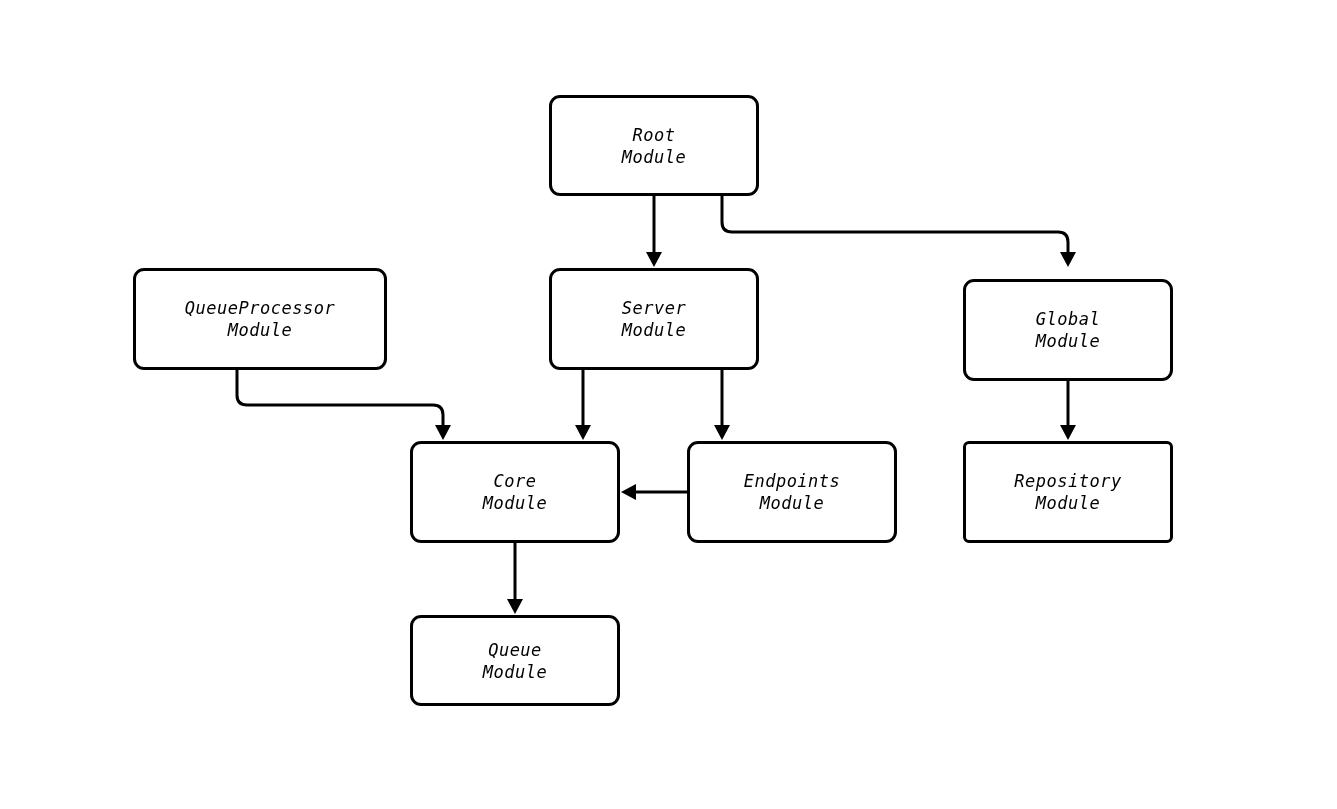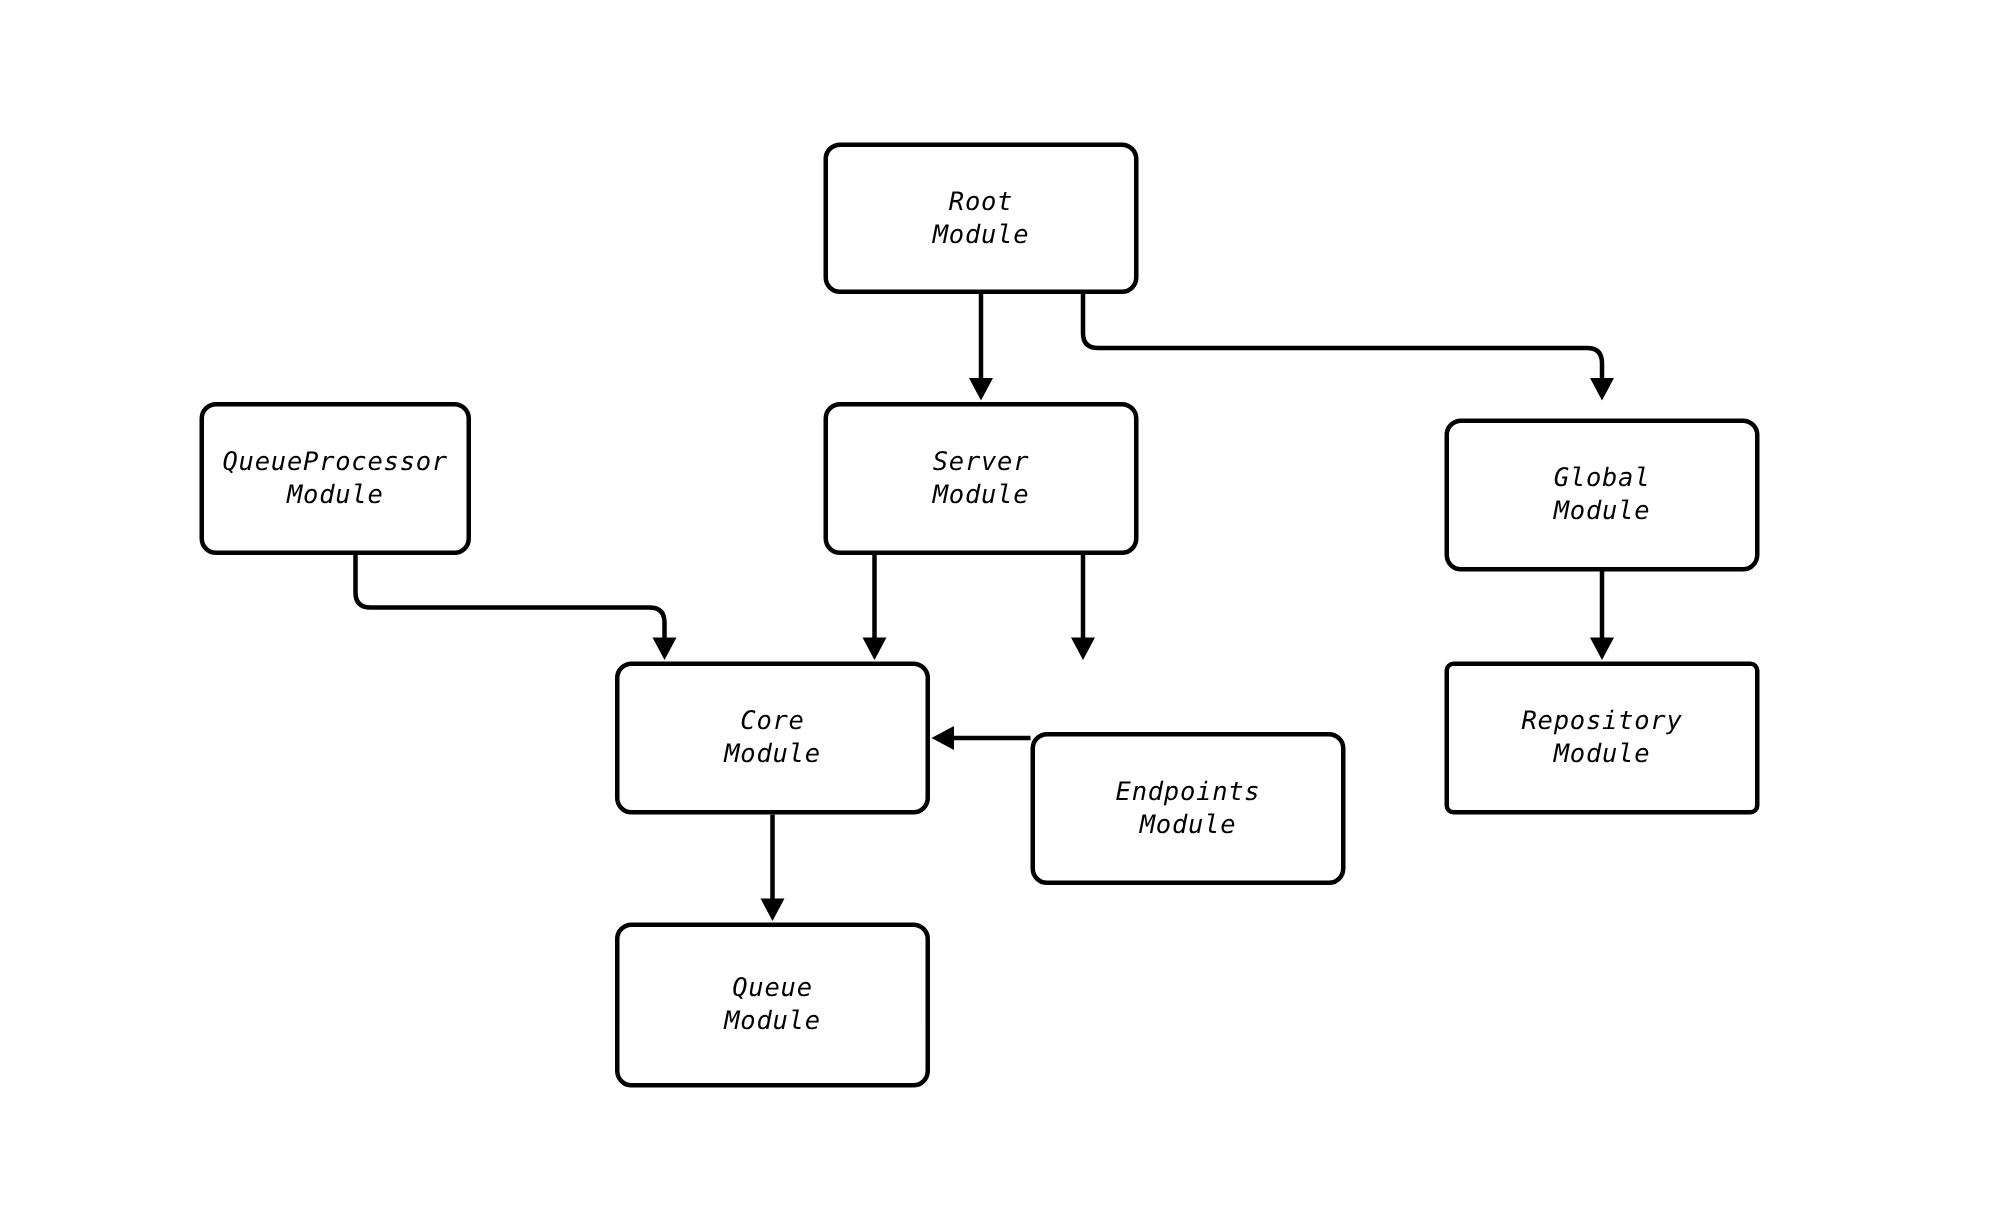--- a/index.html
+++ b/index.html
@@ -68,48 +68,48 @@
       <polygon points="636,484 636,500 621,492" fill="#000000"></polygon>
       <path d="M 515 543 L 515 600" fill="none" stroke="#000000" stroke-width="3" stroke-linecap="butt" stroke-linejoin="round"></path>
       <polygon points="507,599 523,599 515,614" fill="#000000"></polygon>
     </svg>
 
   <div class="node" style="left: 549px; top: 95px; width: 210px; height: 101px; border-width: 3px; border-color: rgb(0, 0, 0); border-radius: 11px;">
     <span class="node-line">Root</span>
     <span class="node-line">Module</span>
   </div>
 
-  <div class="node" style="left: 133px; top: 268px; width: 181px; height: 102px; border-width: 3px; border-color: rgb(0, 0, 0); border-radius: 11px;">
+  <div class="node" style="left: 133px; top: 268px; width: 254px; height: 102px; border-width: 3px; border-color: rgb(0, 0, 0); border-radius: 11px;">
     <span class="node-line">QueueProcessor</span>
     <span class="node-line">Module</span>
   </div>
 
   <div class="node" style="left: 549px; top: 268px; width: 210px; height: 102px; border-width: 3px; border-color: rgb(0, 0, 0); border-radius: 11px;">
     <span class="node-line">Server</span>
     <span class="node-line">Module</span>
   </div>
 
   <div class="node" style="left: 963px; top: 268px; width: 210px; height: 102px; border-width: 3px; border-color: rgb(0, 0, 0); border-radius: 11px; margin-top: 11px;">
     <span class="node-line">Global</span>
     <span class="node-line">Module</span>
   </div>
 
   <div class="node" style="left: 410px; top: 441px; width: 210px; height: 102px; border-width: 3px; border-color: rgb(0, 0, 0); border-radius: 11px;">
     <span class="node-line">Core</span>
     <span class="node-line">Module</span>
   </div>
 
-  <div class="node" style="left: 687px; top: 441px; width: 210px; height: 102px; border-width: 3px; border-color: rgb(0, 0, 0); border-radius: 11px; margin-top: 47px;">
+  <div class="node" style="left: 687px; top: 441px; width: 210px; height: 102px; border-width: 3px; border-color: rgb(0, 0, 0); border-radius: 11px;">
     <span class="node-line">Endpoints</span>
     <span class="node-line">Module</span>
   </div>
 
   <div class="node" style="left: 963px; top: 441px; width: 210px; height: 102px; border-width: 3px; border-color: rgb(0, 0, 0); border-radius: 6px;">
     <span class="node-line">Repository</span>
     <span class="node-line">Module</span>
   </div>
 
-  <div class="node" style="left: 410px; top: 615px; width: 210px; height: 110px; border-width: 3px; border-color: rgb(0, 0, 0); border-radius: 11px;">
+  <div class="node" style="left: 410px; top: 615px; width: 210px; height: 91px; border-width: 3px; border-color: rgb(0, 0, 0); border-radius: 11px;">
     <span class="node-line">Queue</span>
     <span class="node-line">Module</span>
   </div>
 
 </div>
 
 </body></html>

